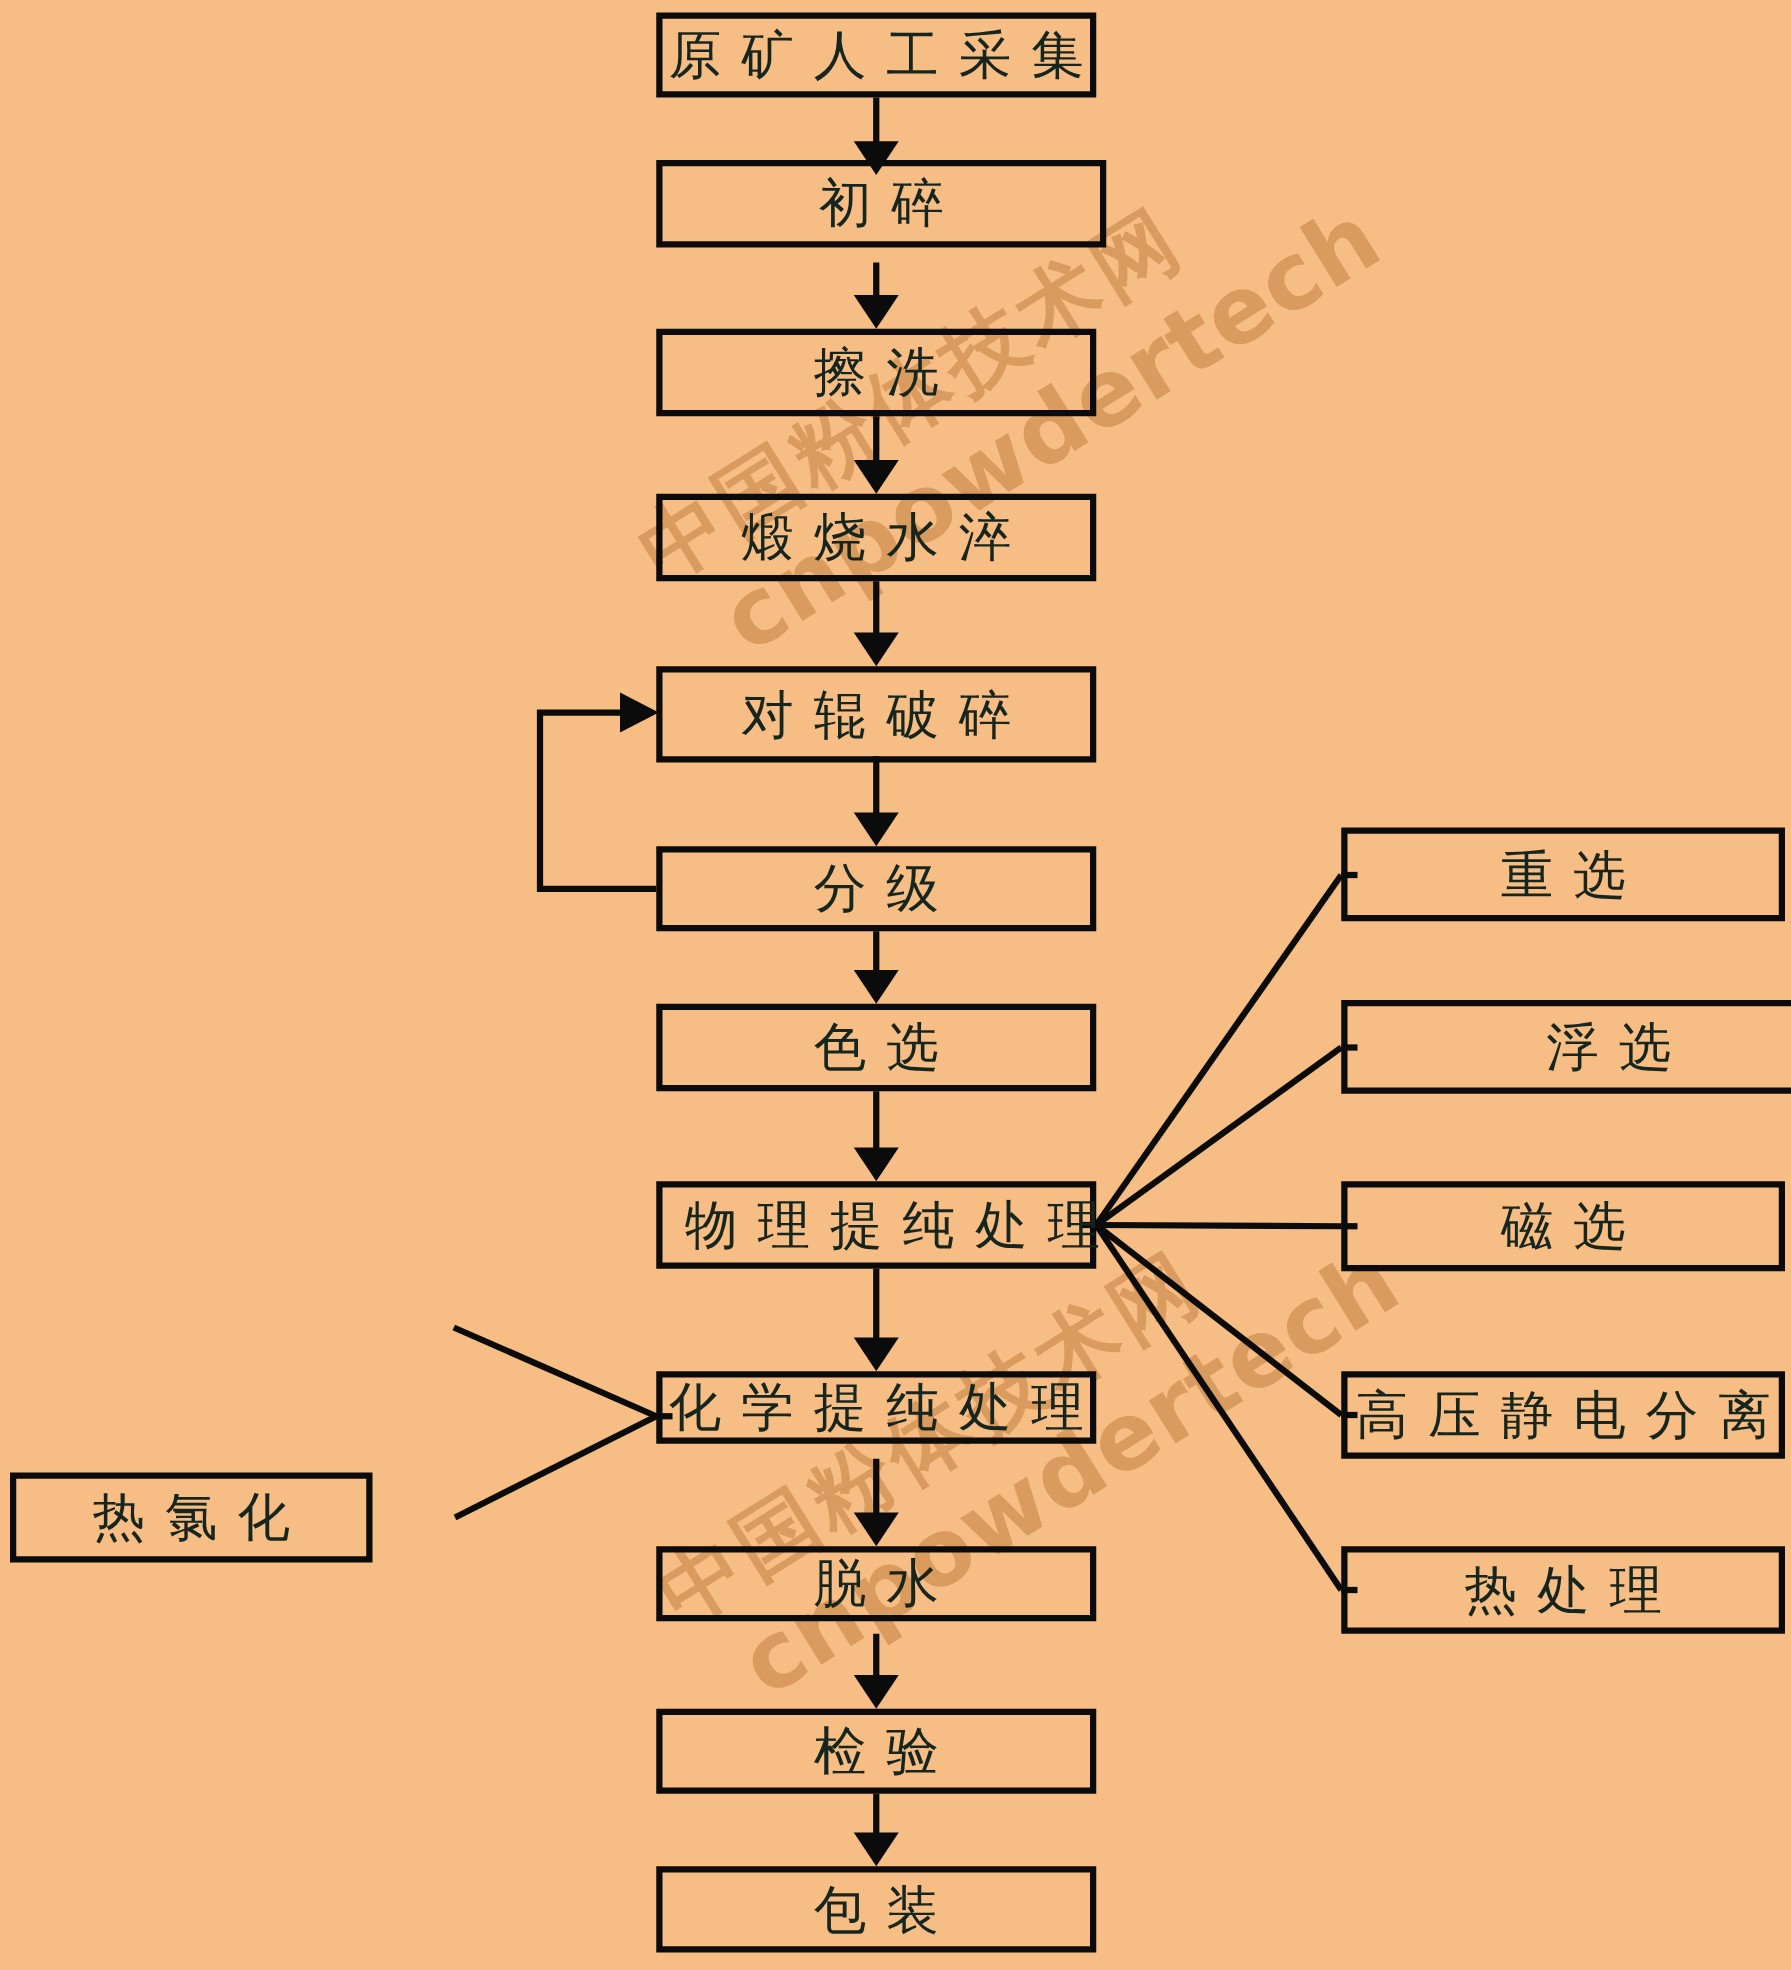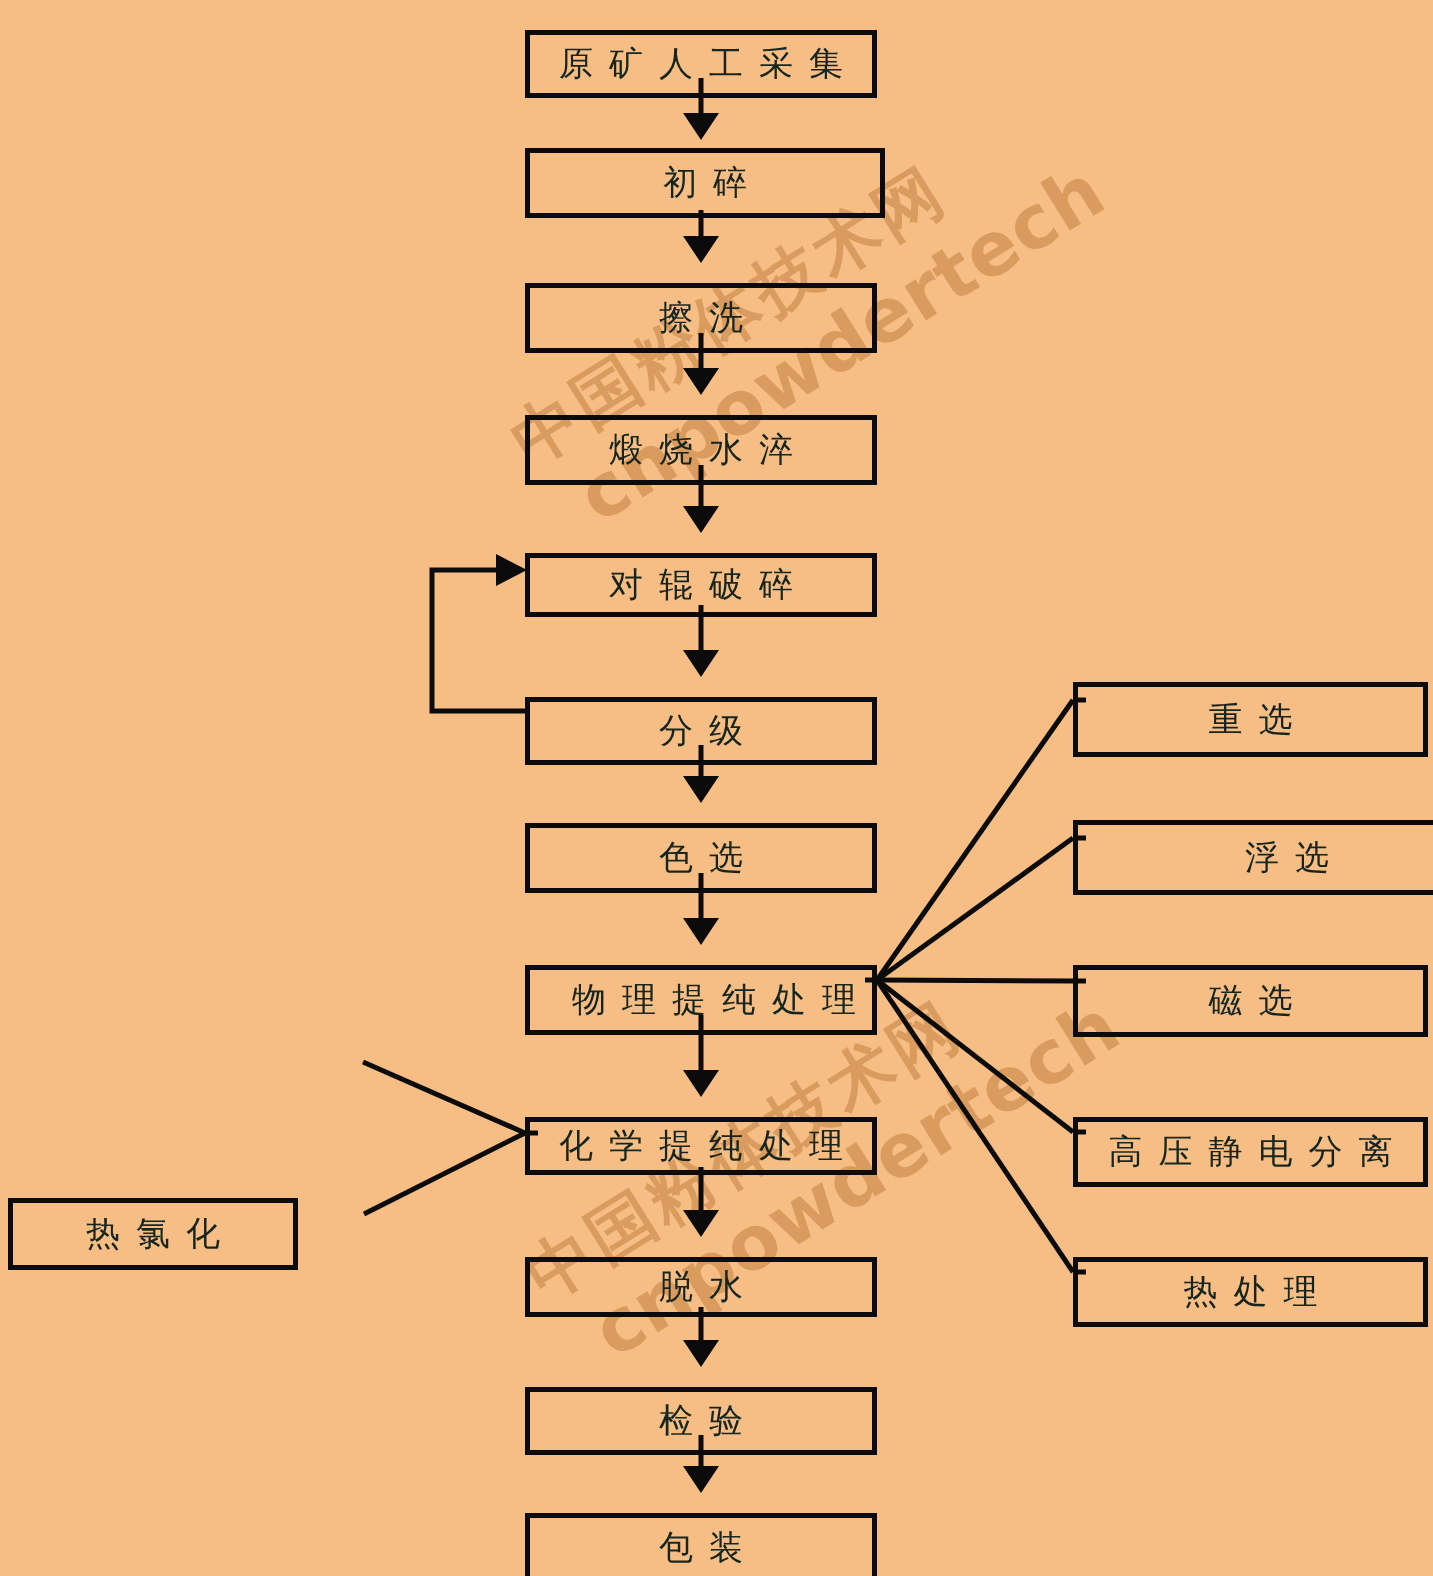--- a/index.html
+++ b/index.html
@@ -41,25 +41,24 @@
   .fbox {
     position: absolute;
     box-sizing: border-box;
     border: 5px solid #0b0b0b;
     background: transparent;
     display: flex;
     align-items: center;
     justify-content: center;
     z-index: 3;
     color: #16261f;
-    font-size: 34px;
+    font-size: 42px;
     letter-spacing: 16px;
     padding-left: 16px; 
     white-space: nowrap;
-    margin-top: 20px;
   }
 </style>
 </head>
 <body>
 
 <div id="stage">
 
   <div class="wm" style="left:505px; top:275px; width:480px;">
     <div class="wm-cn">中国粉体技术网</div>
     <div class="wm-en">cnpowdertech</div>
@@ -121,21 +120,21 @@
       <line x1="363" y1="1062" x2="525" y2="1133"></line>
       <line x1="364" y1="1214" x2="525" y2="1133"></line>
       <line x1="525" y1="1133" x2="538" y2="1133"></line>
     </g>
   </svg>
 
   <div class="fbox" style="left:525px; top:10px;   width:352px; height:68px;">原矿人工采集</div>
   <div class="fbox" style="left:525px; top:128px;  width:360px; height:70px;">初碎</div>
   <div class="fbox" style="left:525px; top:263px;  width:352px; height:70px;">擦洗</div>
   <div class="fbox" style="left:525px; top:395px;  width:352px; height:70px;">煅烧水淬</div>
-  <div class="fbox" style="left:525px; top:533px;  width:352px; height:64px;">对辊破碎</div>
+  <div class="fbox" style="left:525px; top:533px;  width:352px; height:77px;">对辊破碎</div>
   <div class="fbox" style="left:525px; top:677px;  width:352px; height:68px;">分级</div>
   <div class="fbox" style="left:525px; top:803px;  width:352px; height:70px;font-family:Liberation Mono, monospace;">色选</div>
   <div class="fbox" style="left:525px; top:945px;  width:352px; height:70px;padding-left:42px;">物理提纯处理</div>
   <div class="fbox" style="left:525px; top:1097px; width:352px; height:58px;">化学提纯处理</div>
   <div class="fbox" style="left:525px; top:1237px; width:352px; height:60px;">脱水</div>
   <div class="fbox" style="left:525px; top:1367px; width:352px; height:68px;">检验</div>
   <div class="fbox" style="left:525px; top:1493px; width:352px; height:69px;">包装</div>
 
   <div class="fbox" style="left:1073px; top:662px;  width:355px; height:75px;">重选</div>
   <div class="fbox" style="left:1073px; top:800px;  width:428px; height:75px;">浮选</div>

